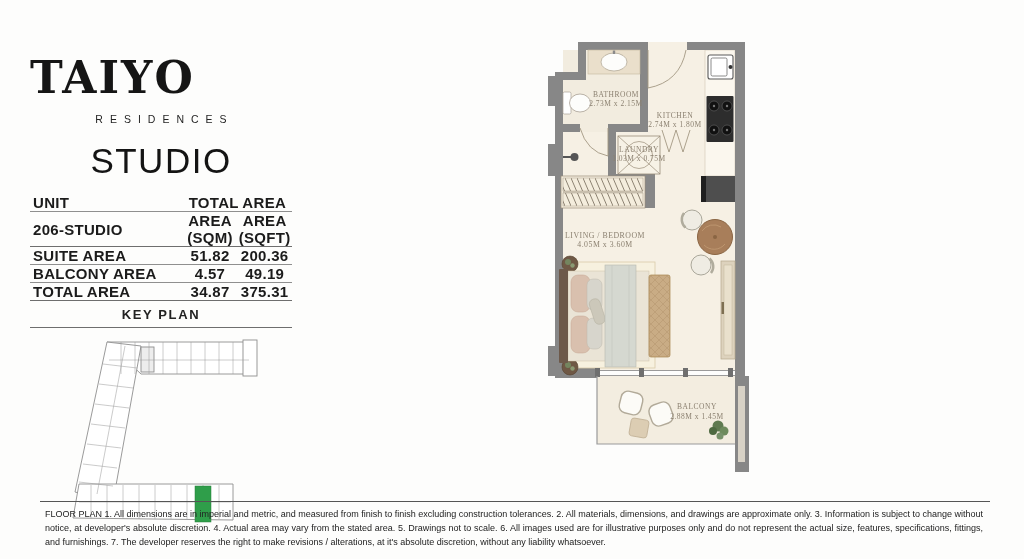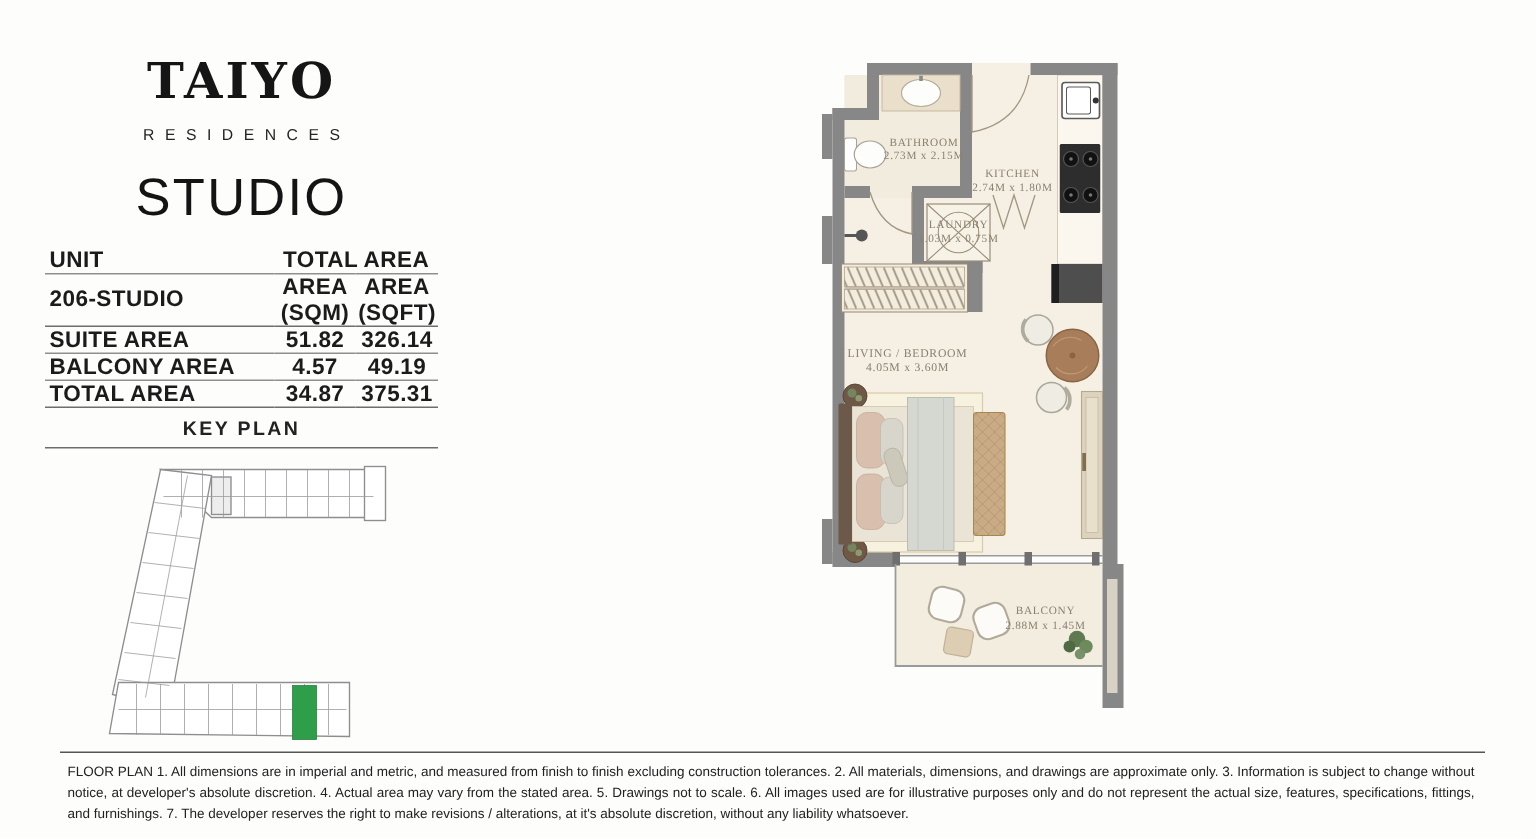--- a/index.html
+++ b/index.html
@@ -1,20 +1,20 @@
 <!DOCTYPE html>
 <html><head>
 <meta charset="utf-8">
 <style>
   html,body{margin:0;padding:0;background:#ffffff;}
   .page{position:relative;width:1024px;height:559px;background:#fdfdfc;overflow:hidden;
         font-family:"Liberation Sans",sans-serif;color:#1c1c1c;}
   .left-col{position:absolute;left:30px;top:0;width:262px;}
-  .logo{margin-top:37px;text-align:center;font-family:"DejaVu Serif",serif;font-weight:700;
-        font-size:33px;letter-spacing:2px;color:#151515;line-height:1.05;}
+  .logo{margin-top:55px;text-align:left;font-family:"DejaVu Serif",serif;font-weight:700;
+        font-size:44px;letter-spacing:2px;color:#151515;line-height:1.05;}
   .brand-sub{text-align:center;font-size:10.5px;letter-spacing:7px;text-indent:7px;color:#242424;margin-top:12px;}
   .unit-type{text-align:center;font-size:35px;letter-spacing:1.5px;color:#141414;margin-top:16px;}
   .floors{text-align:center;font-size:9.5px;letter-spacing:0.4px;color:#222;margin-top:2px;}
   .area-table{width:262px;margin-top:13px;border-collapse:collapse;table-layout:fixed;}
   .area-table td{font-size:15px;font-weight:600;letter-spacing:0.3px;color:#1b1b1b;
         height:17px;padding:0;border-bottom:1px solid #8f8f8f;vertical-align:middle;}
   .area-table td.lbl{width:106px;text-align:left;padding-left:3px;}
   .area-table td.c{width:78px;text-align:center;}
   .area-table tr.r2 td{border-bottom:1.4px solid #6e6e6e;}
   .area-table tr.rlast td{border-bottom:1.4px solid #6e6e6e;}
@@ -45,21 +45,21 @@
         <td class="c" colspan="2">TOTAL AREA</td>
       </tr>
       <tr class="r2">
         <td class="lbl">206-STUDIO</td>
         <td class="c">AREA (SQM)</td>
         <td class="c">AREA (SQFT)</td>
       </tr>
       <tr>
         <td class="lbl">SUITE AREA</td>
         <td class="c">51.82</td>
-        <td class="c">326.14</td>
+        <td class="c">200.36</td>
       </tr>
       <tr>
         <td class="lbl">BALCONY AREA</td>
         <td class="c">4.57</td>
         <td class="c">49.19</td>
       </tr>
       <tr class="rlast">
         <td class="lbl">TOTAL AREA</td>
         <td class="c">34.87</td>
         <td class="c">375.31</td>

